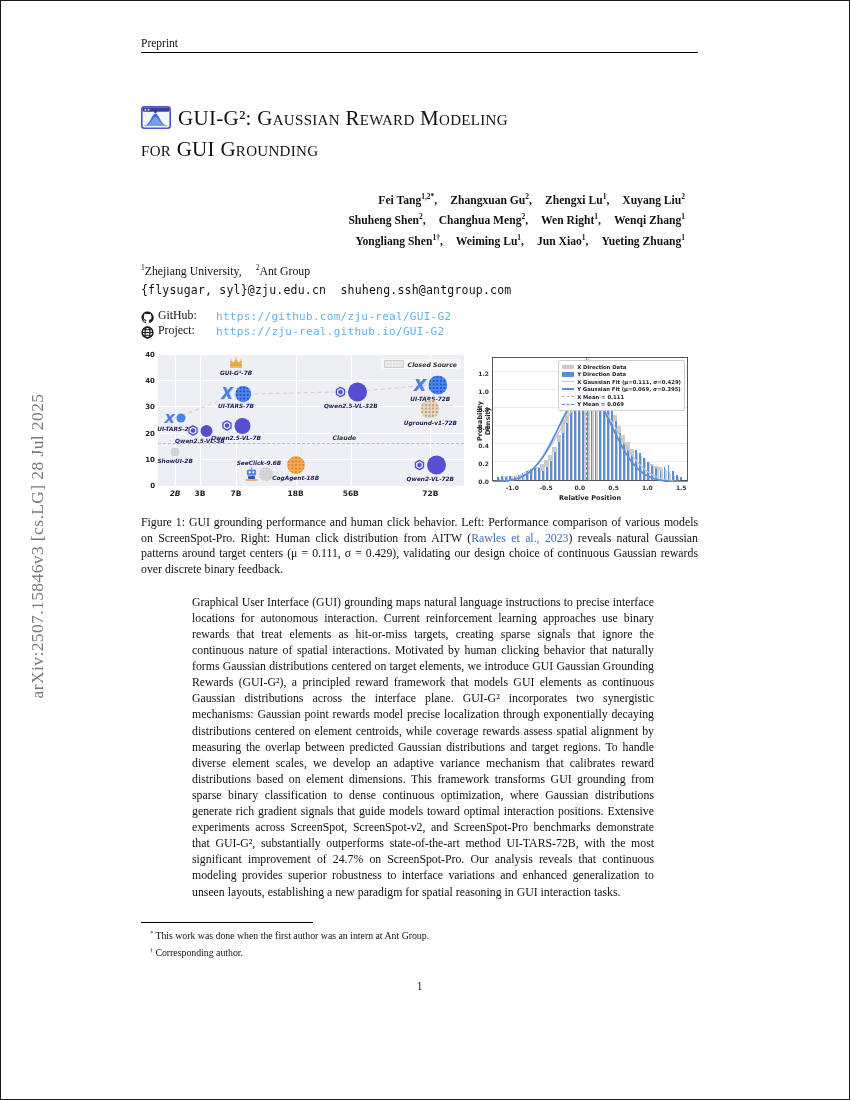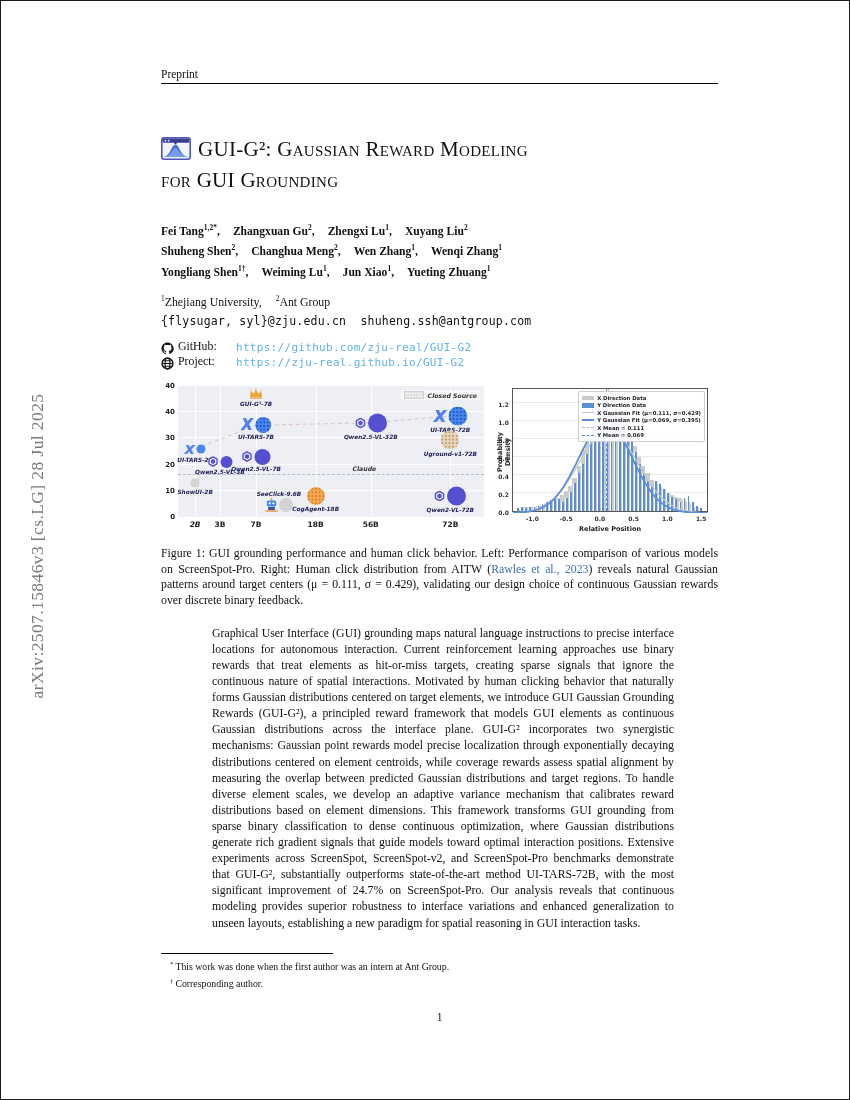--- a/index.html
+++ b/index.html
@@ -1,29 +1,29 @@
 <!DOCTYPE html>
 <html><head>
 <meta charset="utf-8">
 <style>
   * { margin:0; padding:0; box-sizing:border-box; }
   html,body { background:#e8e8e8; }
   .page { position:relative; width:850px; height:1100px; background:#ffffff;
           border:1px solid #1a1a1a; overflow:hidden;
           font-family:"Liberation Serif", serif; color:#111; }
-  .content { position:absolute; left:160px; top:0; width:557px;margin-top:31px; }
+  .content { position:absolute; left:140px; top:0; width:557px; }
 
   .preprint { margin-top:36px; font-size:11.5px; }
   .hrule { border-top:1px solid #000; margin-top:3px; }
 
   .title-block { margin-top:50px; font-size:21px; font-variant:small-caps;
                  line-height:31px; letter-spacing:0.3px; }
   .title-icon { display:inline-block; width:30px; height:23px; vertical-align:-4px; margin-right:7px; }
 
-  .authors { margin-top:24px; font-size:11.6px; line-height:16.5px; font-weight:bold; }
+  .authors { margin-top:24px; font-size:11.6px; line-height:16.5px; font-weight:bold;text-align:right; }
   .author { margin-right:13px; white-space:nowrap; }
   sup.asup { font-size:7.5px; font-weight:bold; }
   .affils { margin-top:13px; font-size:11.8px; }
   .affil-item { margin-right:14px; }
   sup.fsup { font-size:7.5px; }
   .emails { margin-top:4px; font-family:"DejaVu Sans Mono", monospace;
             font-size:11.5px; white-space:pre; letter-spacing:0.2px; }
 
   .linkrows { margin-top:10px; }
   .linkrow { display:flex; align-items:flex-end; height:15.5px; }
@@ -135,21 +135,21 @@
           <circle cx="7.6" cy="3.7" r="1" fill="#cdd4f0"></circle>
           <path d="M2.5 20 C9 20 10.5 7.5 14.5 7.5 C18.5 7.5 19.5 20 27.5 20 Z" fill="#4b6fe0"></path>
           <path d="M2.5 20 C10 20 11.5 11 14.5 11 C17.5 11 19 20 27.5 20 Z" fill="#7fa7f0" opacity="0.85"></path>
           <circle cx="14.5" cy="6" r="1.2" fill="#2a2f7a"></circle>
         </svg>
       </span><span>GUI-G²: Gaussian Reward Modeling</span><br><span>for GUI Grounding</span>
     </div>
 
     <div class="authors" id="authors">
         <div><span class="author"><span>Fei Tang</span><sup class="asup">1,2*</sup><span>,</span></span><span class="author"><span>Zhangxuan Gu</span><sup class="asup">2</sup><span>,</span></span><span class="author"><span>Zhengxi Lu</span><sup class="asup">1</sup><span>,</span></span><span class="author"><span>Xuyang Liu</span><sup class="asup">2</sup></span></div>
-        <div><span class="author"><span>Shuheng Shen</span><sup class="asup">2</sup><span>,</span></span><span class="author"><span>Changhua Meng</span><sup class="asup">2</sup><span>,</span></span><span class="author"><span>Wen Zhang</span><sup class="asup">1</sup><span>,</span></span><span class="author"><span>Wenqi Zhang</span><sup class="asup">1</sup></span></div>
+        <div><span class="author"><span>Shuheng Shen</span><sup class="asup">2</sup><span>,</span></span><span class="author"><span>Changhua Meng</span><sup class="asup">2</sup><span>,</span></span><span class="author"><span>Wen Right</span><sup class="asup">1</sup><span>,</span></span><span class="author"><span>Wenqi Zhang</span><sup class="asup">1</sup></span></div>
         <div><span class="author"><span>Yongliang Shen</span><sup class="asup">1†</sup><span>,</span></span><span class="author"><span>Weiming Lu</span><sup class="asup">1</sup><span>,</span></span><span class="author"><span>Jun Xiao</span><sup class="asup">1</sup><span>,</span></span><span class="author"><span>Yueting Zhuang</span><sup class="asup">1</sup></span></div>
       </div>
     <div class="affils" id="affils"><span class="affil-item"><sup class="fsup">1</sup><span>Zhejiang University,</span></span><span class="affil-item"><sup class="fsup">2</sup><span>Ant Group</span></span></div>
     <div class="emails">{flysugar, syl}@zju.edu.cn  shuheng.ssh@antgroup.com</div>
 
     <div class="linkrows">
       <div class="linkrow">
         <span class="li-icon">
           <svg width="13" height="13" viewBox="0 0 16 16">
             <path fill="#1a1a1a" d="M8 0.6 C3.9 0.6 0.6 3.9 0.6 8 c0 3.3 2.1 6.1 5.1 7 c0.4 0.1 0.5-0.2 0.5-0.4 v-1.4 c-2.1 0.5-2.5-1-2.5-1 c-0.3-0.9-0.8-1.1-0.8-1.1 c-0.7-0.5 0-0.5 0-0.5 c0.8 0.1 1.2 0.8 1.2 0.8 c0.7 1.2 1.8 0.9 2.2 0.7 c0.1-0.5 0.3-0.9 0.5-1.1 c-1.7-0.2-3.4-0.8-3.4-3.7 c0-0.8 0.3-1.5 0.8-2 c-0.1-0.2-0.3-1 0.1-2 c0 0 0.6-0.2 2 0.8 c0.6-0.2 1.2-0.3 1.9-0.3 c0.6 0 1.3 0.1 1.9 0.3 c1.4-1 2-0.8 2-0.8 c0.4 1 0.2 1.8 0.1 2 c0.5 0.5 0.8 1.2 0.8 2 c0 2.9-1.8 3.5-3.4 3.7 c0.3 0.2 0.5 0.7 0.5 1.4 v2.1 c0 0.2 0.1 0.4 0.5 0.4 c2.9-1 5.1-3.7 5.1-7 C15.4 3.9 12.1 0.6 8 0.6 Z"></path>

